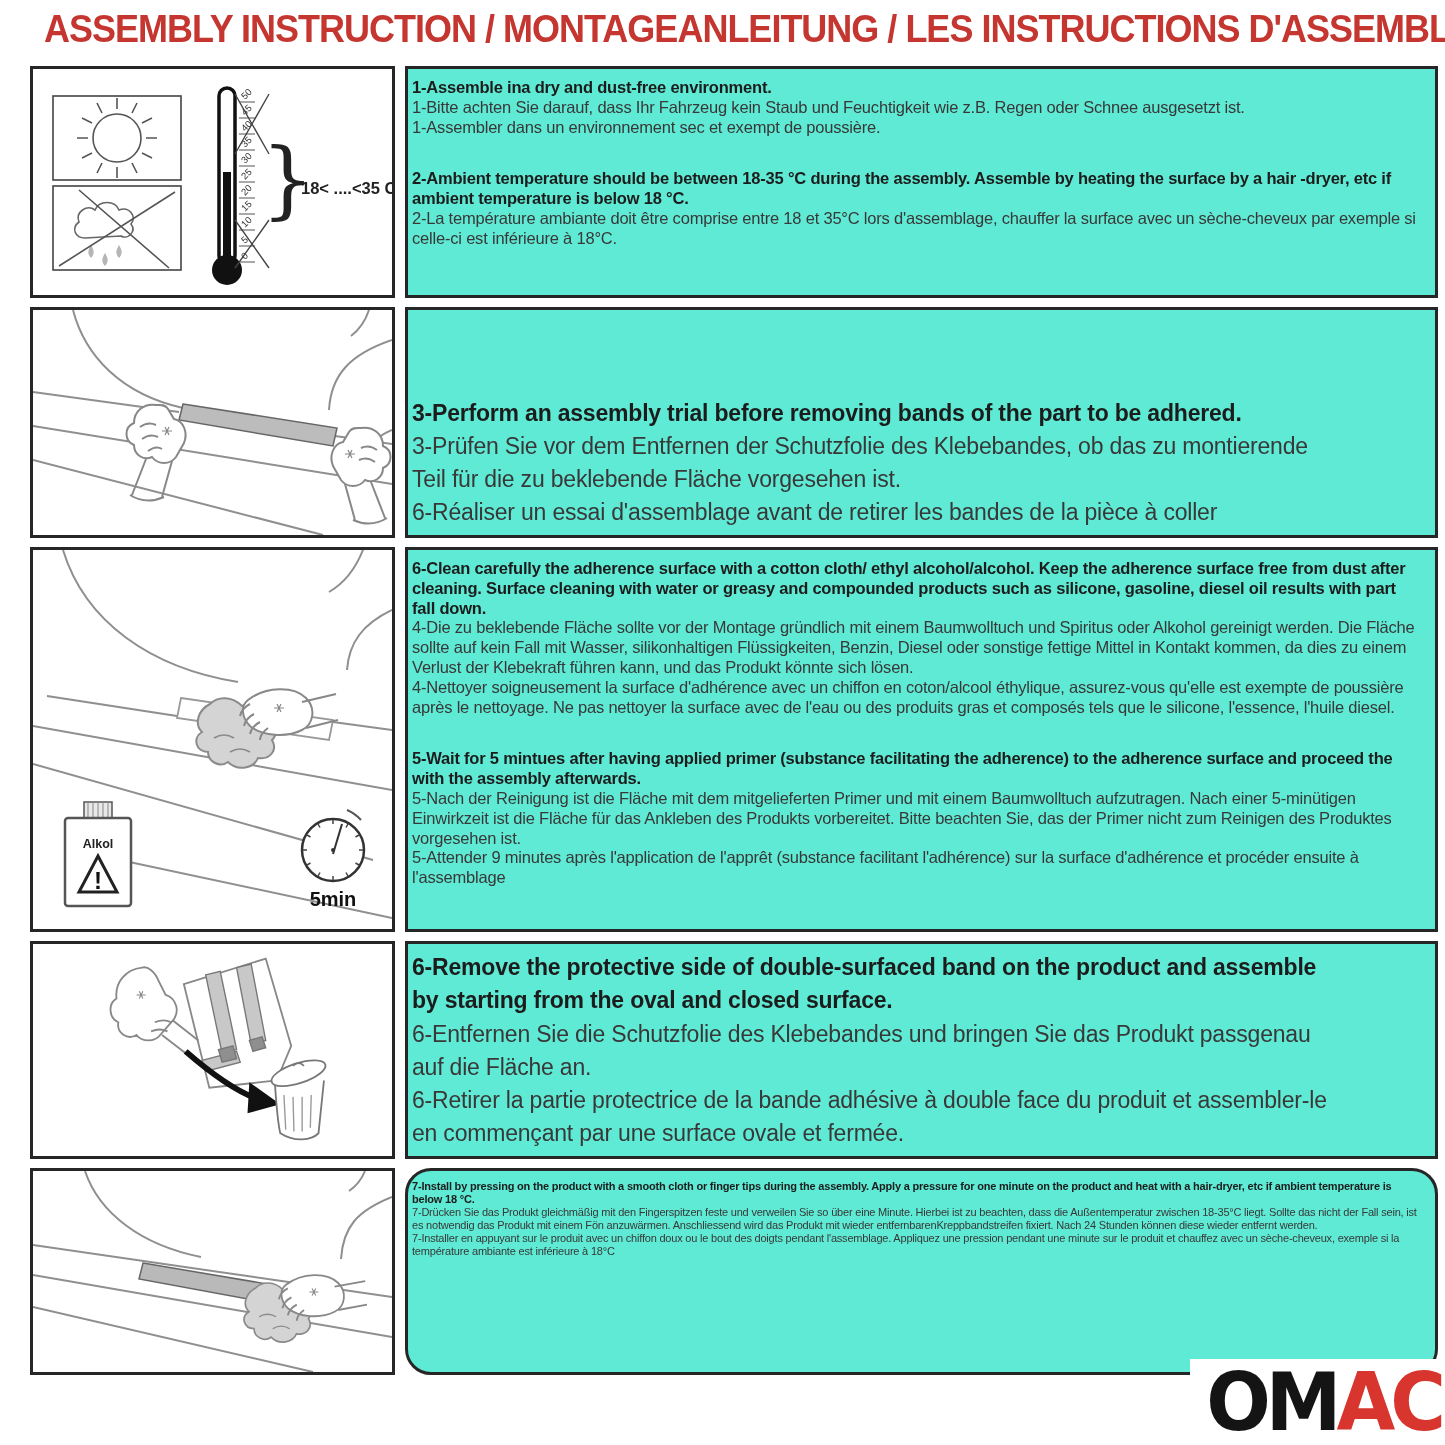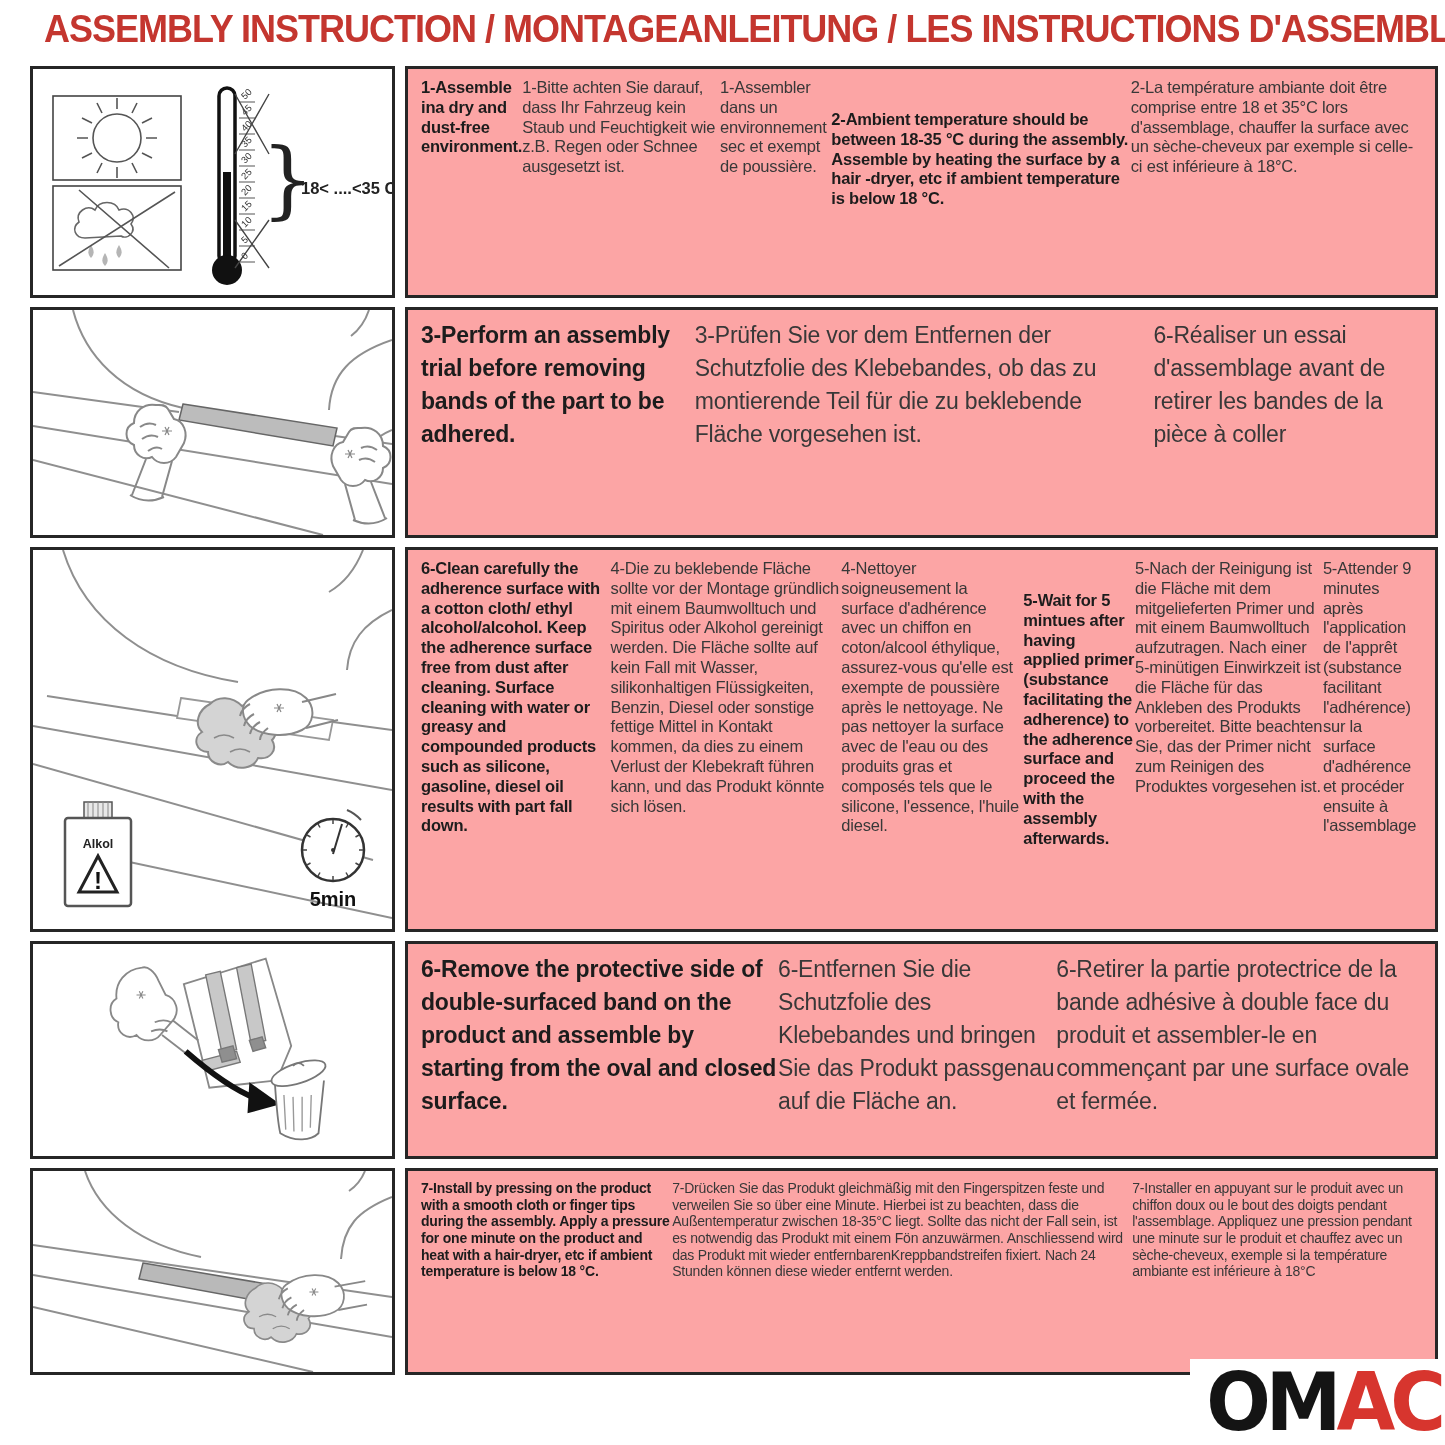--- a/index.html
+++ b/index.html
@@ -19,28 +19,28 @@
     font-size:36px;font-weight:bold;letter-spacing:-1px;color:var(--red);
     white-space:nowrap;transform:scaleY(1.08);transform-origin:left top;
   }
   .rows{position:absolute;left:30px;top:66px;width:1408px;display:flex;flex-direction:column;gap:9px;}
   .row{display:flex;gap:10px;}
   .figure-box{
     width:365px;flex:none;border:3px solid var(--border);background:#fff;overflow:hidden;
   }
   .figure-box svg{display:block;width:100%;height:100%;}
   .text-box{
-    flex:1;border:3px solid var(--border);background:#fca5a5;
-    padding:9px 16px 6px 13px;display:flex;flex-direction:row;color:var(--body);
-  }
-  .text-box.center{justify-content:flex-start;}
+    flex:1;border:3px solid var(--border);background:#5eead4;
+    padding:9px 16px 6px 4px;display:flex;flex-direction:column;color:var(--body);
+  }
+  .text-box.center{justify-content:flex-end;}
   .text-box p{margin:0;}
   .text-box p.gap-before{margin-top:32px;}
   .text-box.size-small{font-size:16.5px;line-height:1.2;letter-spacing:-0.2px;}
-  .text-box.size-xsmall{font-size:14px;line-height:1.19;letter-spacing:-0.2px;}
+  .text-box.size-xsmall{font-size:11px;line-height:1.19;letter-spacing:-0.2px;border-radius:26px;}
   .text-box.size-large{font-size:23px;line-height:1.44;letter-spacing:-0.2px;}
   .text-box.size-large p{max-width:918px;}
   .text-box p.bold{font-weight:bold;color:var(--ink);}
   .logo{
     position:absolute;right:4px;bottom:2px;background:#fff;padding:4px 0 0 16px;
     font-size:76px;font-weight:bold;letter-spacing:-5px;line-height:1;
     font-family:"DejaVu Sans","Liberation Sans",sans-serif;transform:scaleY(1.05);transform-origin:right bottom;
   }
   .logo .l-black{color:var(--logo-black);}
   .logo .l-red{color:var(--logo-red);}

